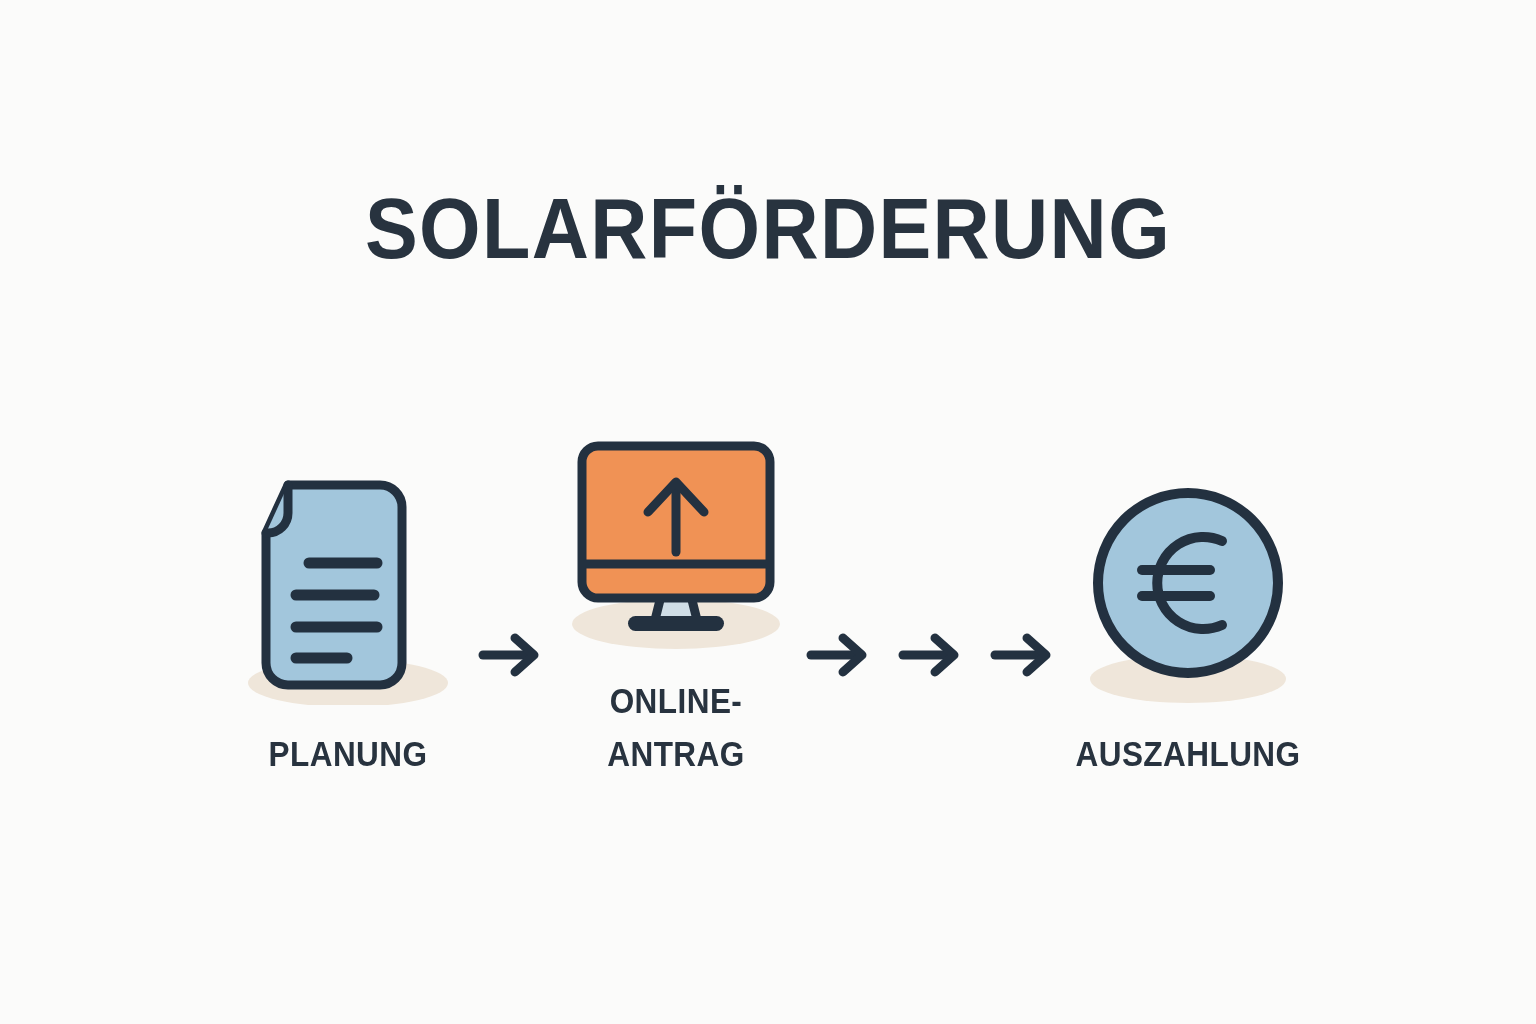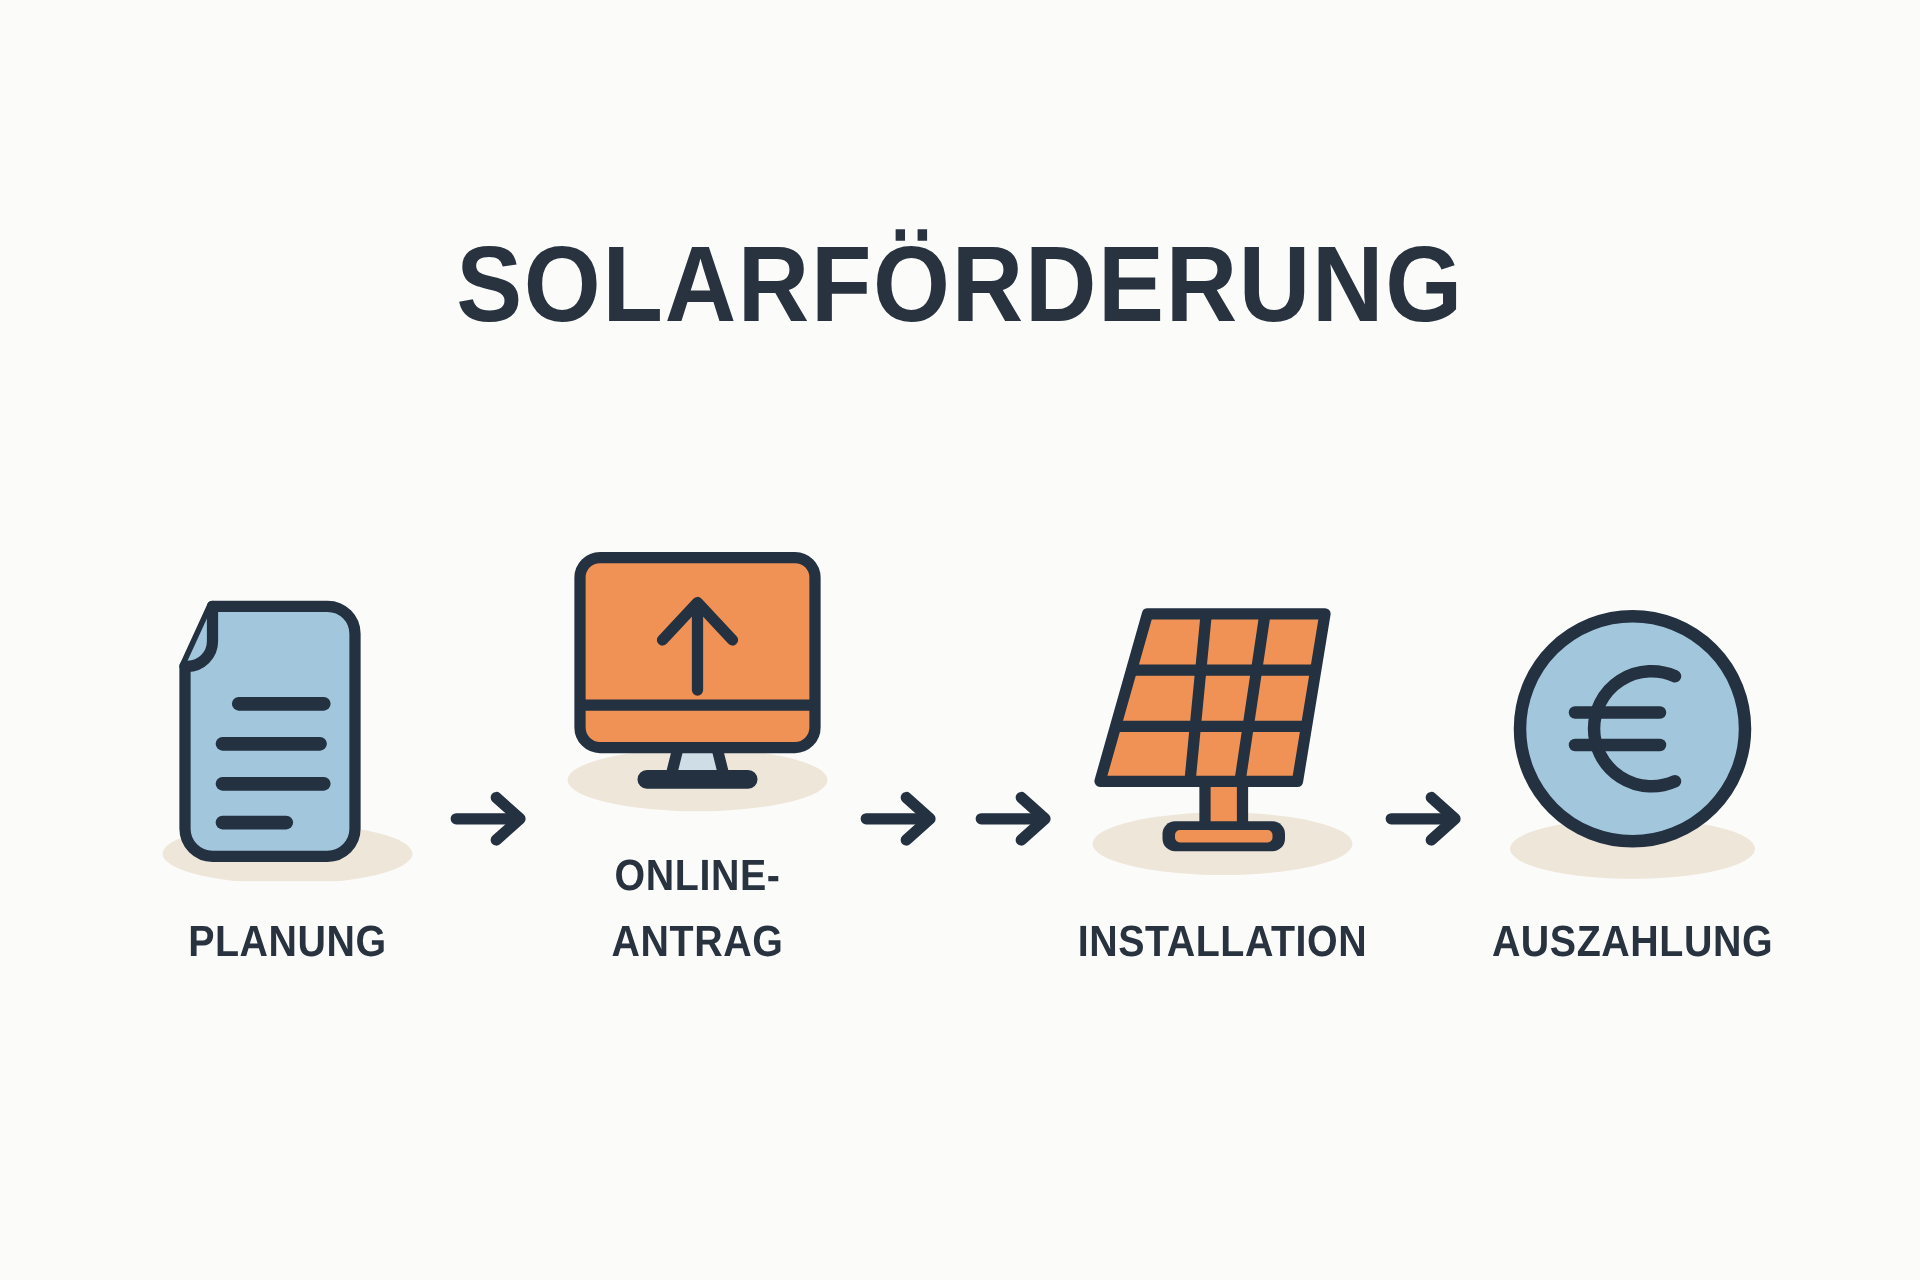--- a/index.html
+++ b/index.html
@@ -140,38 +140,20 @@
     </div>
 
 
     <div class="arrow">
       <svg width="70" height="50" viewBox="0 0 70 50">
         <line x1="6" y1="25" x2="52" y2="25" stroke="#233140" stroke-width="9" stroke-linecap="round"></line>
         <polyline points="38,8 57,25 38,42" fill="none" stroke="#233140" stroke-width="9" stroke-linecap="round" stroke-linejoin="round"></polyline>
       </svg>
     </div>
 
-    <div class="step">
-      <div class="icon-box">
-        <svg width="236" height="250" viewBox="0 0 236 250">
-          <ellipse cx="118" cy="220" rx="104" ry="25" fill="#efe6da"></ellipse>
-          <rect x="104" y="168" width="30" height="44" fill="#f09255" stroke="#233140" stroke-width="9"></rect>
-          <g stroke="#233140" stroke-width="9" stroke-linejoin="round">
-            <path d="M58 36 H200 L178 170 H20 Z" fill="#f09255"></path>
-            <line x1="105" y1="36" x2="92" y2="170"></line>
-            <line x1="152" y1="36" x2="132" y2="170"></line>
-            <line x1="45" y1="81" x2="195" y2="81"></line>
-            <line x1="32" y1="126" x2="187" y2="126"></line>
-          </g>
-          <rect x="70" y="202" width="98" height="24" rx="10" fill="#233140"></rect>
-          <rect x="80" y="209" width="78" height="10" rx="4" fill="#f09255"></rect>
-        </svg>
-      </div>
-      <div class="step-label">INSTALLATION</div>
-    </div>
 
     <div class="arrow">
       <svg width="70" height="50" viewBox="0 0 70 50">
         <line x1="6" y1="25" x2="52" y2="25" stroke="#233140" stroke-width="9" stroke-linecap="round"></line>
         <polyline points="38,8 57,25 38,42" fill="none" stroke="#233140" stroke-width="9" stroke-linecap="round" stroke-linejoin="round"></polyline>
       </svg>
     </div>
 
     <div class="step">
       <div class="icon-box">

